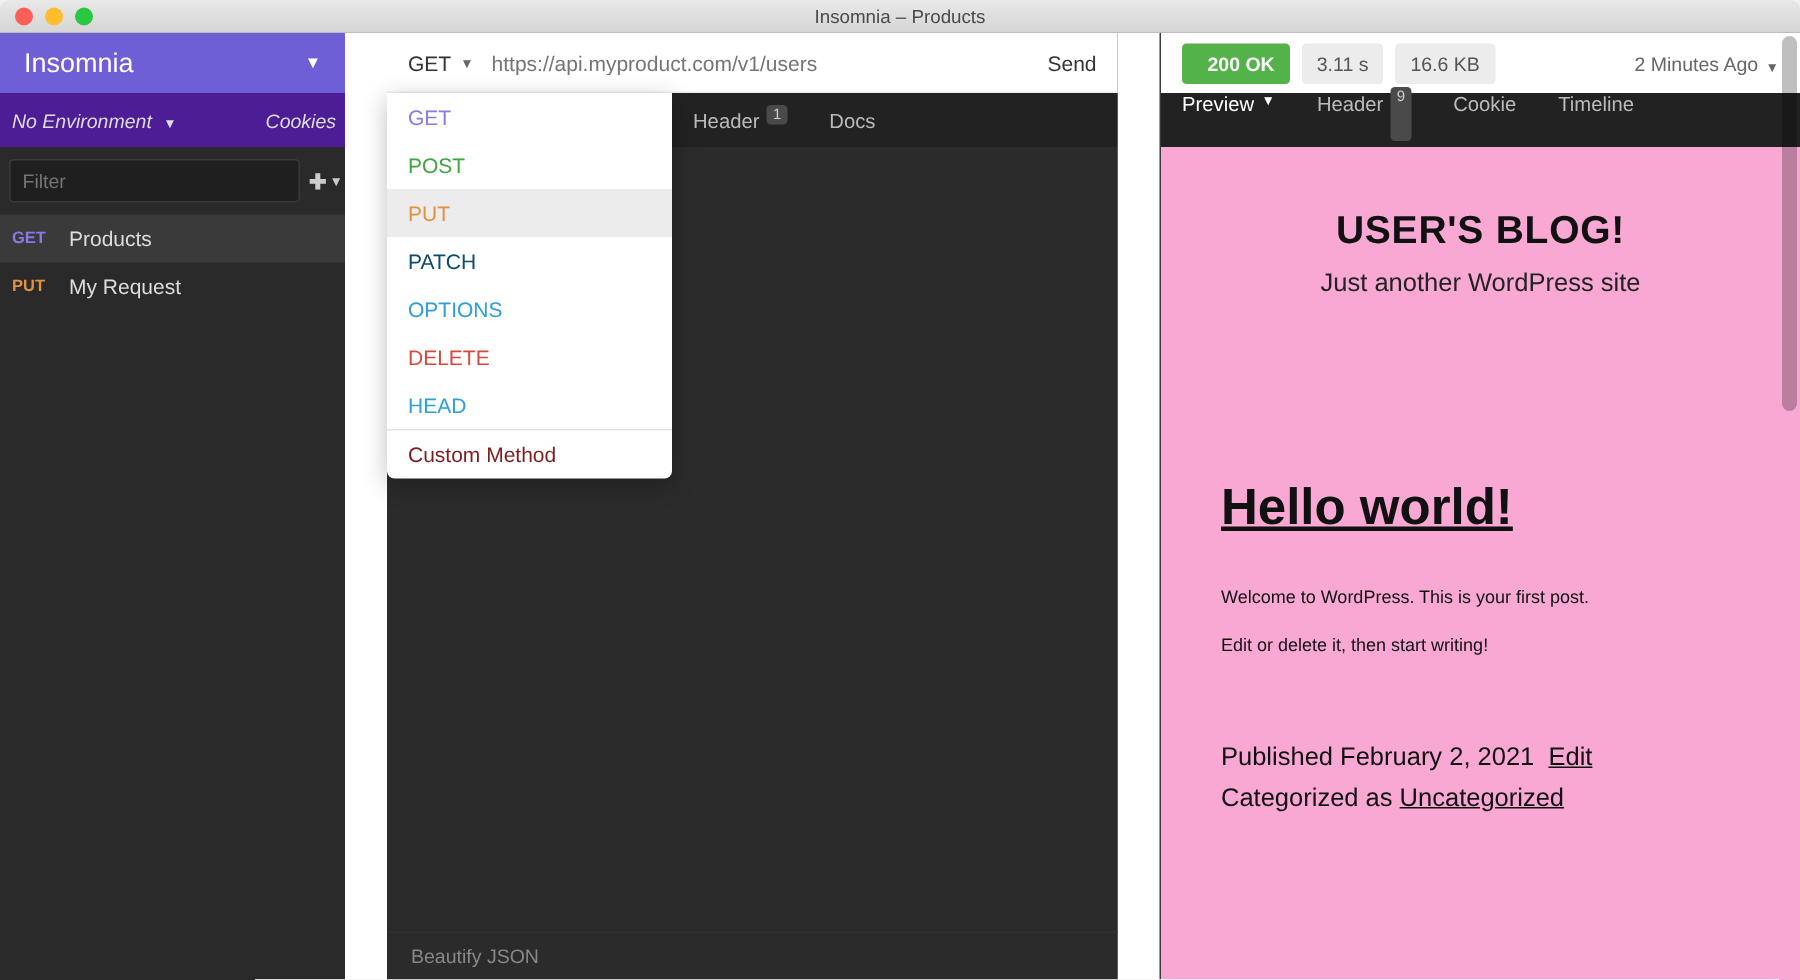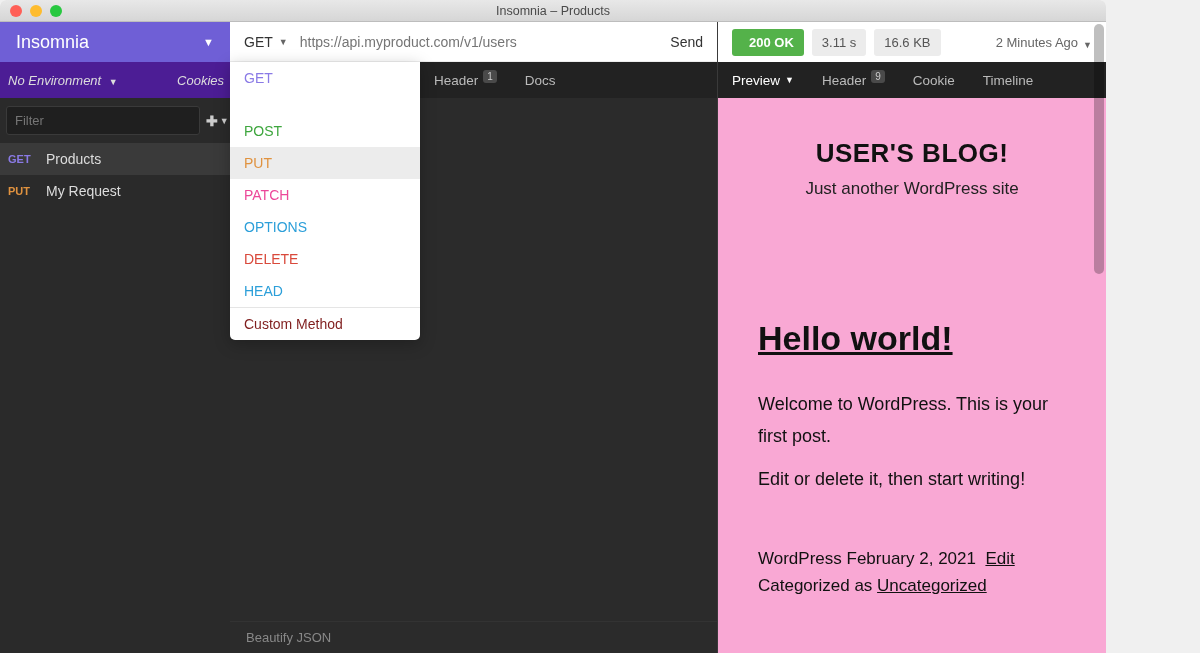--- a/index.html
+++ b/index.html
@@ -1,28 +1,28 @@
 <!DOCTYPE html>
 <html><head>
 <meta charset="utf-8">
 <style>
 * { margin: 0; padding: 0; box-sizing: border-box; font-family: -apple-system, BlinkMacSystemFont, "Segoe UI", Helvetica, Arial, sans-serif; }
 body { width: 1200px; height: 653px; background: #f0f0f0; overflow: hidden; }
 
-.window { width: 1106px; height: 653px; background: #fff; display: flex; flex-direction: column; border-radius: 6px 6px 0 0; overflow: hidden; position: relative; }
+.window { width: 1200px; height: 653px; background: #fff; display: flex; flex-direction: column; border-radius: 6px 6px 0 0; overflow: hidden; position: relative; }
 
 .titlebar { height: 22px; background: linear-gradient(#e8e8e8,#d6d6d6); border-bottom: 1px solid #bdbdbd; display: flex; align-items: center; position: relative; }
 .traffic-lights { display: flex; gap: 8px; position: absolute; left: 10px; top: 5px; }
 .traffic-lights span { width: 12px; height: 12px; border-radius: 50%; display: inline-block; }
 .tl-close { background:#ff5f57; }
 .tl-min { background:#febc2e; }
 .tl-max { background:#28c840; }
 .title { margin: 0 auto; font-size: 12.5px; color: #4a4a4a; }
 
-.content { flex: 1; display: flex; min-height: 0; }
+.content { flex: 1; display: flex; min-height: 0; gap: 28px; }
 
 
 .sidebar { width: 230px; background: #2a2a2a; display: flex; flex-direction: column; color: #ccc; }
 .sb-top { height: 40px; background: #6f5fd6; display: flex; align-items: center; justify-content: space-between; padding: 0 16px; }
 .sb-top .brand { color: #fff; font-size: 18px; font-weight: 500; }
 .sb-top .caret { color: #fff; font-size: 11px; }
 .sb-env { height: 36px; background: #4c1d95; display: flex; align-items: center; justify-content: space-between; padding: 0 6px 0 8px; font-size: 13px; color: #ddd; font-style: italic; }
 .sb-env .caret { font-size: 9px; margin-left: 4px; }
 .sb-filter { padding: 8px 6px; display: flex; align-items: center; gap: 6px; }
 .sb-filter input { flex: 1; background: #1f1f1f; border: 1px solid #3a3a3a; color: #aaa; border-radius: 3px; padding: 6px 8px; font-size: 13px; }
@@ -49,48 +49,48 @@
 .mid-tabs .tab { padding: 0 14px; display: flex; align-items: center; gap: 5px; cursor: pointer; height: 100%; }
 .badge { background: #4a4a4a; color: #ccc; font-size: 10px; padding: 1px 4px; border-radius: 3px; position: relative; top: -4px; }
 .mid-body { flex: 1; background: #2b2b2b; }
 .mid-footer { height: 32px; background: #2b2b2b; display: flex; align-items: center; padding: 0 16px; color: #888; font-size: 13px; border-top: 1px solid #333; }
 
 .method-dropdown { position: absolute; top: 40px; left: 0; width: 190px; background: #fff; border-radius: 0 0 5px 5px; box-shadow: 0 4px 16px rgba(0,0,0,0.25); overflow: hidden; z-index: 50; }
 .method-dropdown .opt { padding: 8px 14px; font-size: 14px; cursor: pointer; }
 .method-dropdown .opt.hover { background: #ececec; }
 .method-dropdown .divider { height: 1px; background: #e5e5e5; }
 .c-get { color: #8a7ae6; }
-.c-post { color: #3ea63e; margin-top: 21px; }
+.c-post { color: #3ea63e; }
 .c-put { color: #e0923f; }
-.c-patch { color: #ec4899; }
+.c-patch { color: #0c4a6e; }
 .c-delete { color: #d9493b; }
 .c-options { color: #2c9fd9; }
 .c-head { color: #2c9fd9; }
 .c-custom { color: #7f1d1d; }
 
 
 .right { flex: 1; display: flex; flex-direction: column; border-left: 1px solid #3a3a3a; }
 .resp-bar { height: 40px; background: #fff; display: flex; align-items: center; padding: 0 14px; gap: 8px; }
 .pill { padding: 6px 10px; border-radius: 3px; font-size: 13px; }
 .pill-status { background: #54b24a; color: #fff; font-weight: 600; padding-left: 17px; }
 .pill-grey { background: #ececec; color: #555; }
 .resp-bar .spacer { flex: 1; }
 .resp-time-ago { font-size: 13px; color: #666; display: flex; align-items: flex-end; gap: 5px; }
 .resp-time-ago .caret { font-size: 9px; }
 
 .right-tabs { height: 36px; background: #222; display: flex; align-items: center; color: #bbb; font-size: 13.5px; }
-.right-tabs .tab { padding: 0 14px; display: flex; align-items: center; gap: 5px; cursor: pointer; height: 100%; }
+.right-tabs .tab { padding: 0 14px; display: flex; gap: 5px; cursor: pointer; height: 100%; }
 .right-tabs .tab.active { color: #fff; }
 
 .preview { flex: 1; background: #f9a8d4; overflow: auto; padding: 40px 40px; color: #111; }
 .preview .blog-title { text-align: center; font-size: 26px; font-weight: 700; letter-spacing: 0.5px; }
 .preview .blog-tag { text-align: center; font-size: 17px; margin-top: 10px; color: #222; }
 .preview .post { margin-top: 120px; }
 .preview .post h2 { font-size: 34px; font-weight: 700; text-decoration: underline; margin-bottom: 30px; }
-.preview .post p { font-size: 18px; line-height: 1.8; margin-bottom: 10px; }
+.preview .post p { font-size: 12px; line-height: 1.8; margin-bottom: 10px; }
 .preview .meta { margin-top: 50px; font-size: 17px; line-height: 1.6; }
 .preview .meta a { color: #111; text-decoration: underline; }
 
 
 .vscroll { position: absolute; right: 2px; top: 24px; width: 10px; height: 250px; background: rgba(0,0,0,0.25); border-radius: 5px; }
 </style>
 </head>
 <body>
 
 <div class="window">
@@ -207,21 +207,21 @@
       </div>
       <div class="preview">
         <div class="blog-title">USER'S BLOG!</div>
         <div class="blog-tag">Just another WordPress site</div>
         <div class="post">
           <h2>Hello world!</h2>
           <p>Welcome to WordPress. This is your first post.</p>
           <p>Edit or delete it, then start writing!</p>
           <div class="meta">
             <div>
-              <span>WordPress </span><span>February 2, 2021</span>&nbsp;&nbsp;<a>Edit</a>
+              <span>Published </span><span>February 2, 2021</span>&nbsp;&nbsp;<a>Edit</a>
             </div>
             <div>
               <span>Categorized as </span><a>Uncategorized</a>
             </div>
           </div>
         </div>
       </div>
     </div>
   </div>
 

